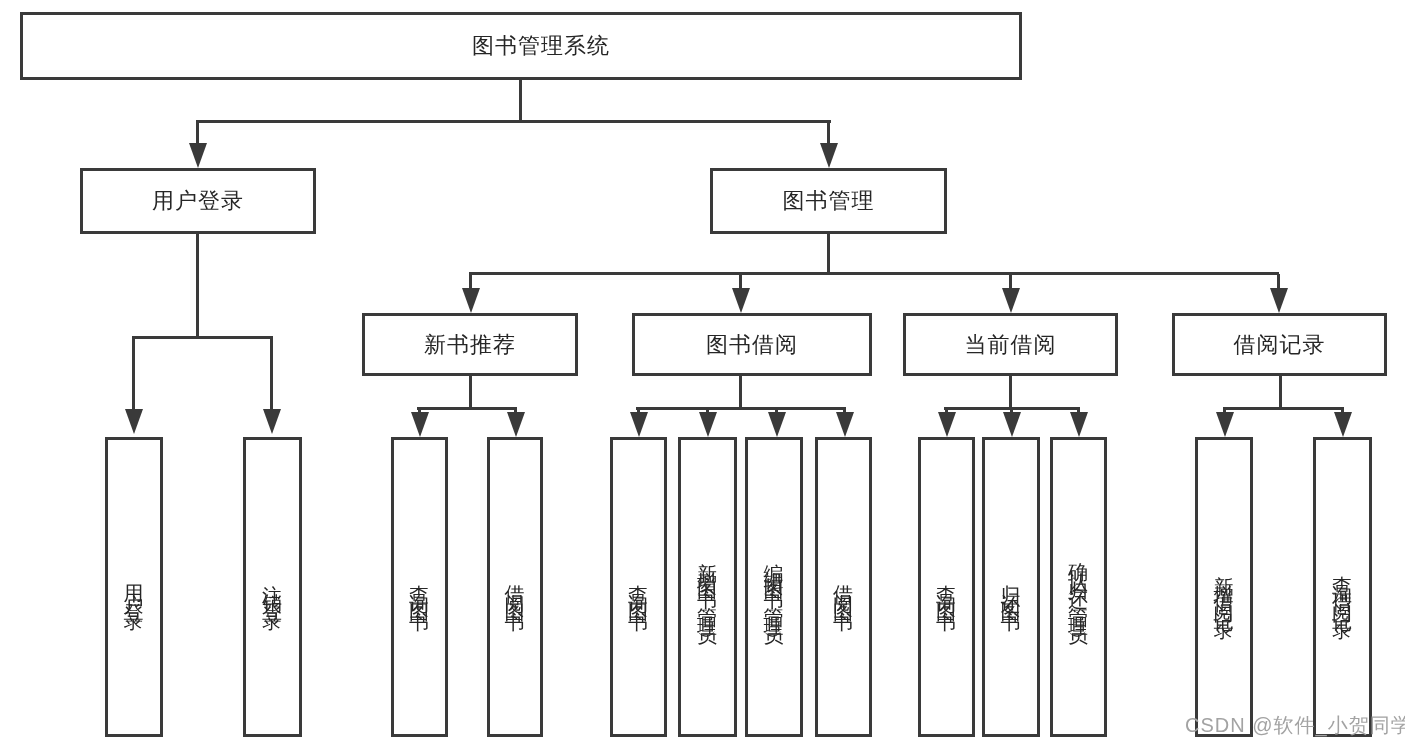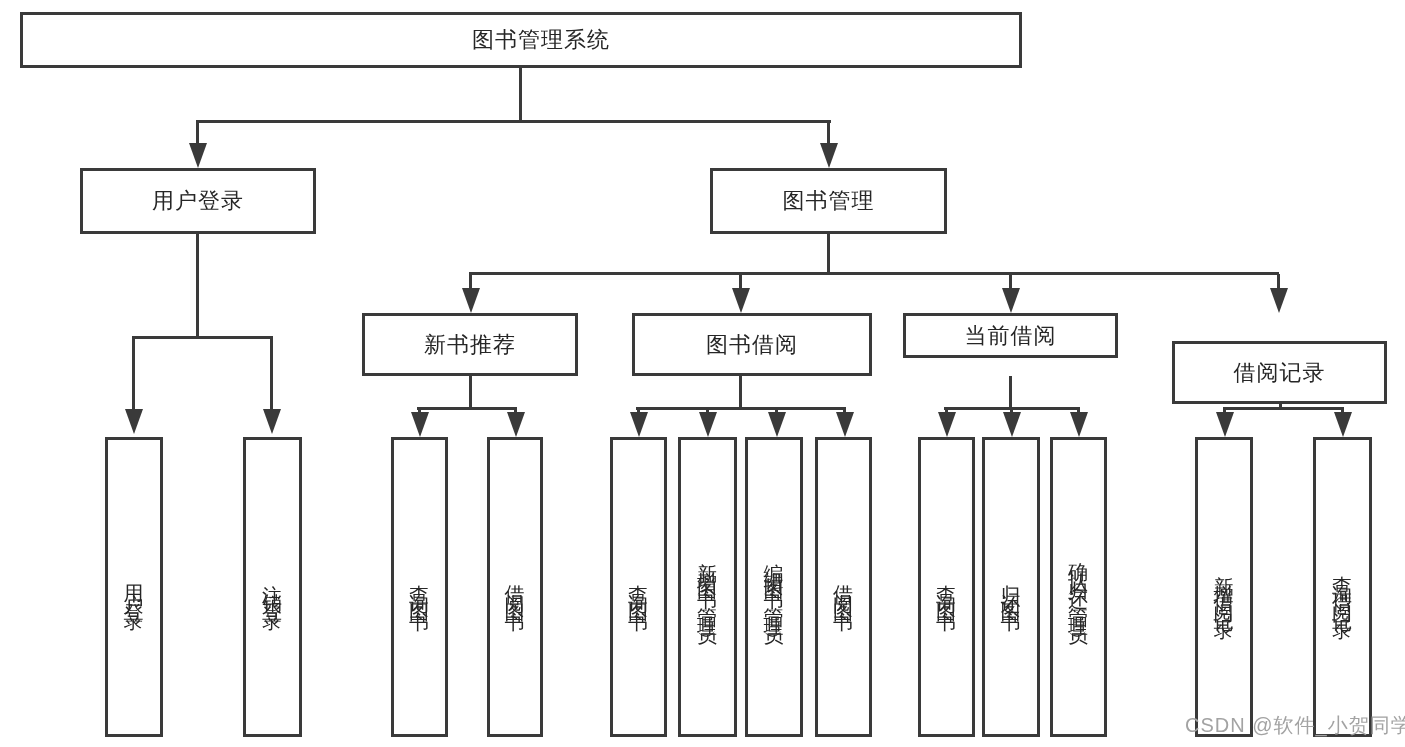--- a/index.html
+++ b/index.html
@@ -113,45 +113,45 @@
     <div class="a" style="left:1070px;top:412px;"></div>
 
     <div class="v" style="left:1279px;top:376px;height:33px;"></div>
     <div class="h" style="left:1223px;top:407px;width:121px;"></div>
     <div class="v" style="left:1223px;top:407px;height:7px;"></div>
     <div class="a" style="left:1216px;top:412px;"></div>
     <div class="v" style="left:1341px;top:407px;height:7px;"></div>
     <div class="a" style="left:1334px;top:412px;"></div>
   </div>
 
-  <div class="node h-label" style="left:20px;top:12px;width:1002px;height:56px;padding-left:40px;">
+  <div class="node h-label" style="left:20px;top:12px;width:1002px;height:68px;padding-left:40px;">
     <span>图书管理系统</span>
   </div>
 
   <div class="node h-label" style="left:80px;top:168px;width:236px;height:66px;">
     <span>用户登录</span>
   </div>
 
   <div class="node h-label" style="left:362px;top:313px;width:216px;height:63px;">
     <span>新书推荐</span>
   </div>
 
   <div class="node h-label" style="left:710px;top:168px;width:237px;height:66px;">
     <span>图书管理</span>
   </div>
 
   <div class="node h-label" style="left:632px;top:313px;width:240px;height:63px;">
     <span>图书借阅</span>
   </div>
 
-  <div class="node h-label" style="left:903px;top:313px;width:215px;height:45px;">
+  <div class="node h-label" style="left:903px;top:313px;width:215px;height:63px;">
     <span>当前借阅</span>
   </div>
 
-  <div class="node h-label" style="left:1172px;top:313px;width:215px;height:63px;margin-top:28px;">
+  <div class="node h-label" style="left:1172px;top:313px;width:215px;height:63px;">
     <span>借阅记录</span>
   </div>
 
   <div class="node leaf" style="left:105px;top:437px;width:58px;height:300px;">
     <span class="vtext">用户登录</span>
   </div>
   <div class="node leaf" style="left:243px;top:437px;width:59px;height:300px;">
     <span class="vtext">注销登录</span>
   </div>
 

